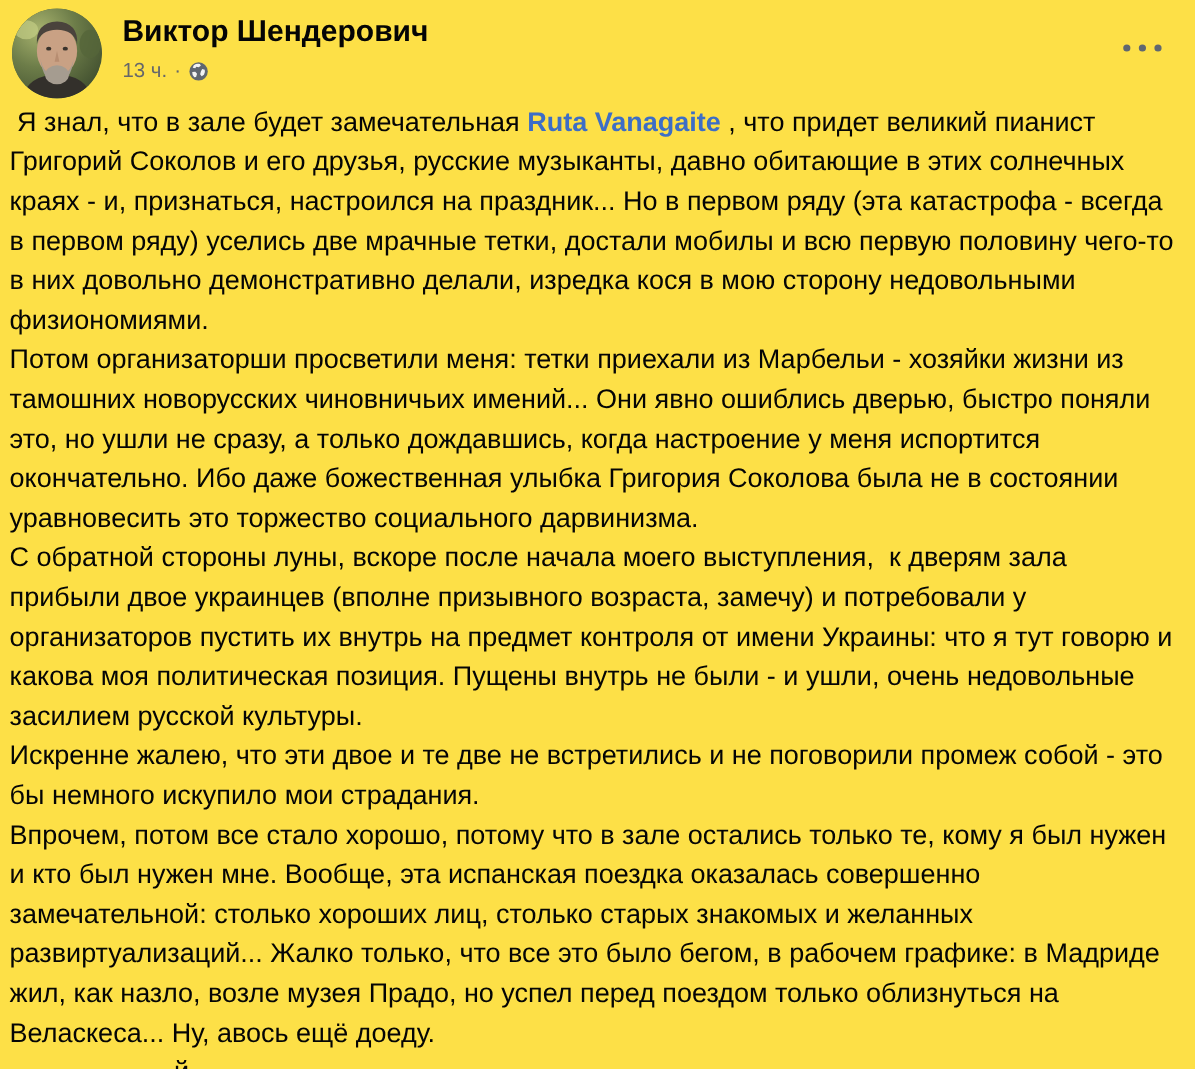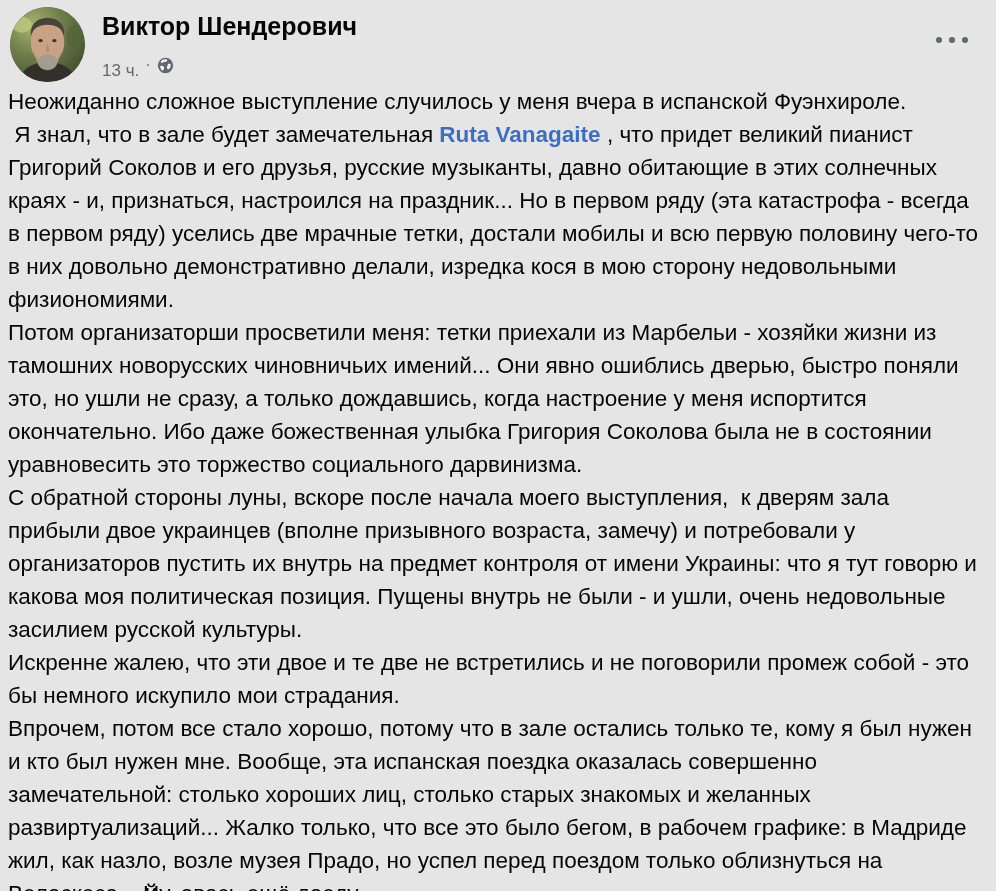--- a/index.html
+++ b/index.html
@@ -1,37 +1,37 @@
 <!DOCTYPE html>
 <html style="--link: #3d6ec6;"><head>
 <meta charset="utf-8">
 <style>
   html, body { margin:0; padding:0; background:#ffffff; }
   body { font-family:"Liberation Sans","DejaVu Sans",sans-serif; color:#050505; }
   .page {
     position:relative; width:996px; height:891px; overflow:hidden;
-    background:#e5e5e5;
+    background:#fde047;
   }
   
   .post-header { display:flex; align-items:flex-start; padding:7px 24px 0 10px; }
   .avatar {
     width:75px; height:75px; border-radius:50%; overflow:hidden;
     flex:none; cursor:pointer; background:#5d6e45;
   }
   .avatar svg { display:block; width:100%; height:100%; }
   .head-meta { margin-left:17px; padding-top:4px; }
   .author {
     font-size:25px; font-weight:bold; color:#050505; line-height:1.25;
     cursor:pointer;
   }
   .subline {
     margin-top:7px; display:flex; align-items:center; gap:6px;
     font-size:17px; color:#65676b;
   }
-  .subline .timestamp { cursor:pointer;margin-top:12px; }
+  .subline .timestamp { cursor:pointer; }
   .globe-wrap { display:inline-flex; align-items:center; }
   .more-btn {
     margin-left:auto; margin-top:22px; display:flex; gap:7px;
     padding:8px 4px; cursor:pointer; border-radius:50%;
   }
   .more-btn .dot { width:6px; height:6px; border-radius:50%; background:#606770; }
   
   .content {
     padding:3px 12px 0 8px;
     font-size:22.5px; line-height:33px; color:#050505;
@@ -101,21 +101,20 @@
     </div>
 
     <div class="more-btn">
       <span class="dot"></span>
       <span class="dot"></span>
       <span class="dot"></span>
     </div>
   </div>
 
   <div class="content" id="post-content">
-      <div class="para">Неожиданно сложное выступление случилось у меня вчера в испанской Фуэнхироле.</div>
       <div class="para"> Я знал, что в зале будет замечательная <span class="mention-link">Ruta Vanagaite</span> , что придет великий пианист Григорий Соколов и его друзья, русские музыканты, давно обитающие в этих солнечных краях - и, признаться, настроился на праздник... Но в первом ряду (эта катастрофа - всегда в первом ряду) уселись две мрачные тетки, достали мобилы и всю первую половину чего-то в них довольно демонстративно делали, изредка кося в мою сторону недовольными физиономиями.</div>
       <div class="para">Потом организаторши просветили меня: тетки приехали из Марбельи - хозяйки жизни из тамошних новорусских чиновничьих имений... Они явно ошиблись дверью, быстро поняли это, но ушли не сразу, а только дождавшись, когда настроение у меня испортится окончательно. Ибо даже божественная улыбка Григория Соколова была не в состоянии уравновесить это торжество социального дарвинизма.</div>
       <div class="para">С обратной стороны луны, вскоре после начала моего выступления,  к дверям зала прибыли двое украинцев (вполне призывного возраста, замечу) и потребовали у организаторов пустить их внутрь на предмет контроля от имени Украины: что я тут говорю и какова моя политическая позиция. Пущены внутрь не были - и ушли, очень недовольные засилием русской культуры.</div>
       <div class="para">Искренне жалею, что эти двое и те две не встретились и не поговорили промеж собой - это бы немного искупило мои страдания.</div>
       <div class="para">Впрочем, потом все стало хорошо, потому что в зале остались только те, кому я был нужен и кто был нужен мне. Вообще, эта испанская поездка оказалась совершенно замечательной: столько хороших лиц, столько старых знакомых и желанных развиртуализаций... Жалко только, что все это было бегом, в рабочем графике: в Мадриде жил, как назло, возле музея Прадо, но успел перед поездом только облизнуться на Веласкеса... Ну, авось ещё доеду.</div>
     </div>
 
   <div class="cutoff">й</div>
 
 </div>

